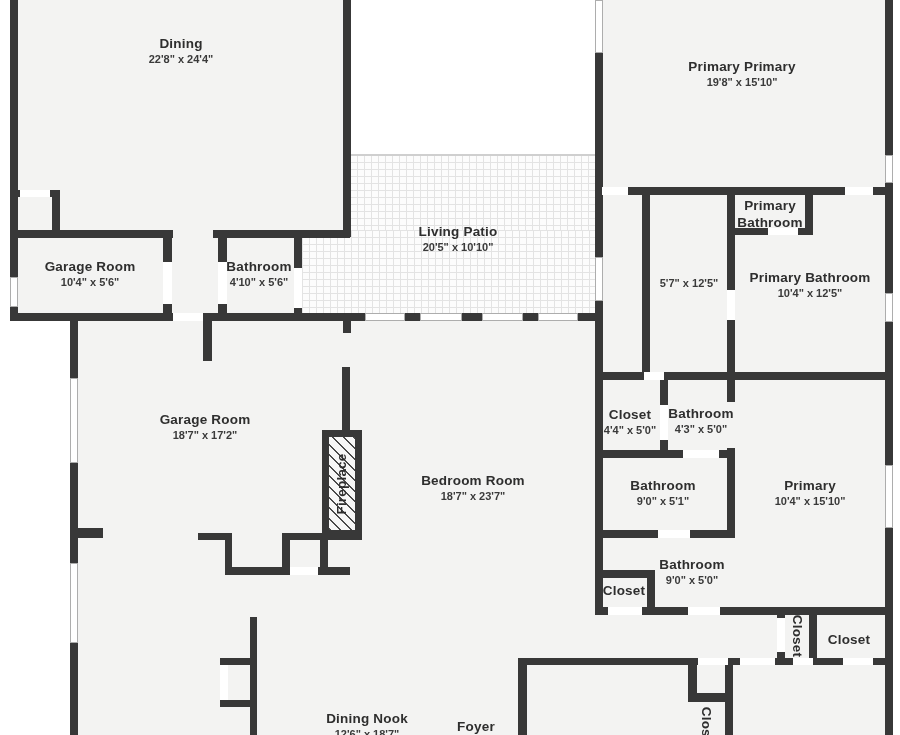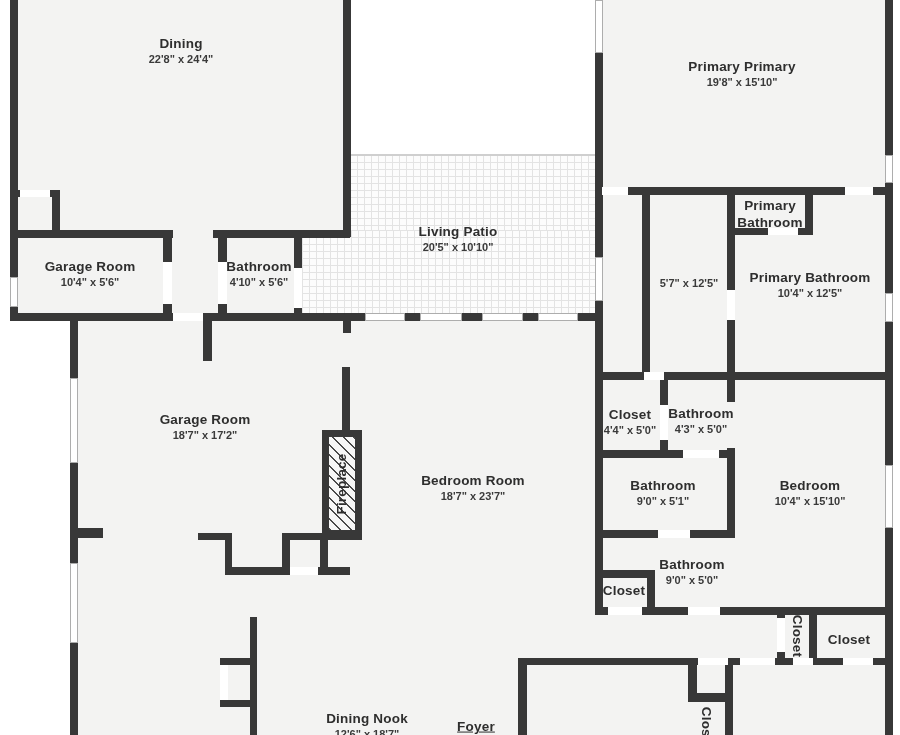--- a/index.html
+++ b/index.html
@@ -170,39 +170,39 @@
     </div>
     <div class="room-label" style="left: 701px; top: 421px;">
       <span class="nm">Bathroom</span>
       <span class="dm">4'3" x 5'0"</span>
     </div>
     <div class="room-label" style="left: 663px; top: 493px;">
       <span class="nm">Bathroom</span>
       <span class="dm">9'0" x 5'1"</span>
     </div>
     <div class="room-label" style="left: 810px; top: 493px;">
-      <span class="nm">Bedroom</span>
+      <span class="nm">Primary</span>
       <span class="dm">10'4" x 15'10"</span>
     </div>
     <div class="room-label" style="left: 692px; top: 572px;">
       <span class="nm">Bathroom</span>
       <span class="dm">9'0" x 5'0"</span>
     </div>
     <div class="room-label" style="left: 624px; top: 591px;">
       <span class="nm">Closet</span>
     </div>
     <div class="room-label rot90" style="left: 797px; top: 636px;">
       <span class="nm">Closet</span>
     </div>
     <div class="room-label" style="left: 849px; top: 640px;">
       <span class="nm">Closet</span>
     </div>
     <div class="room-label" style="left: 367px; top: 726px;">
       <span class="nm">Dining Nook</span>
       <span class="dm">12'6" x 18'7"</span>
     </div>
-    <div class="room-label" style="left: 476px; top: 727px; text-decoration: underline;">
+    <div class="room-label" style="left: 476px; top: 727px;">
       <span class="nm">Foyer</span>
     </div>
     <div class="room-label rot90" style="left: 706px; top: 728px;">
       <span class="nm">Closet</span>
     </div>
   </div>
 
 </body></html>

